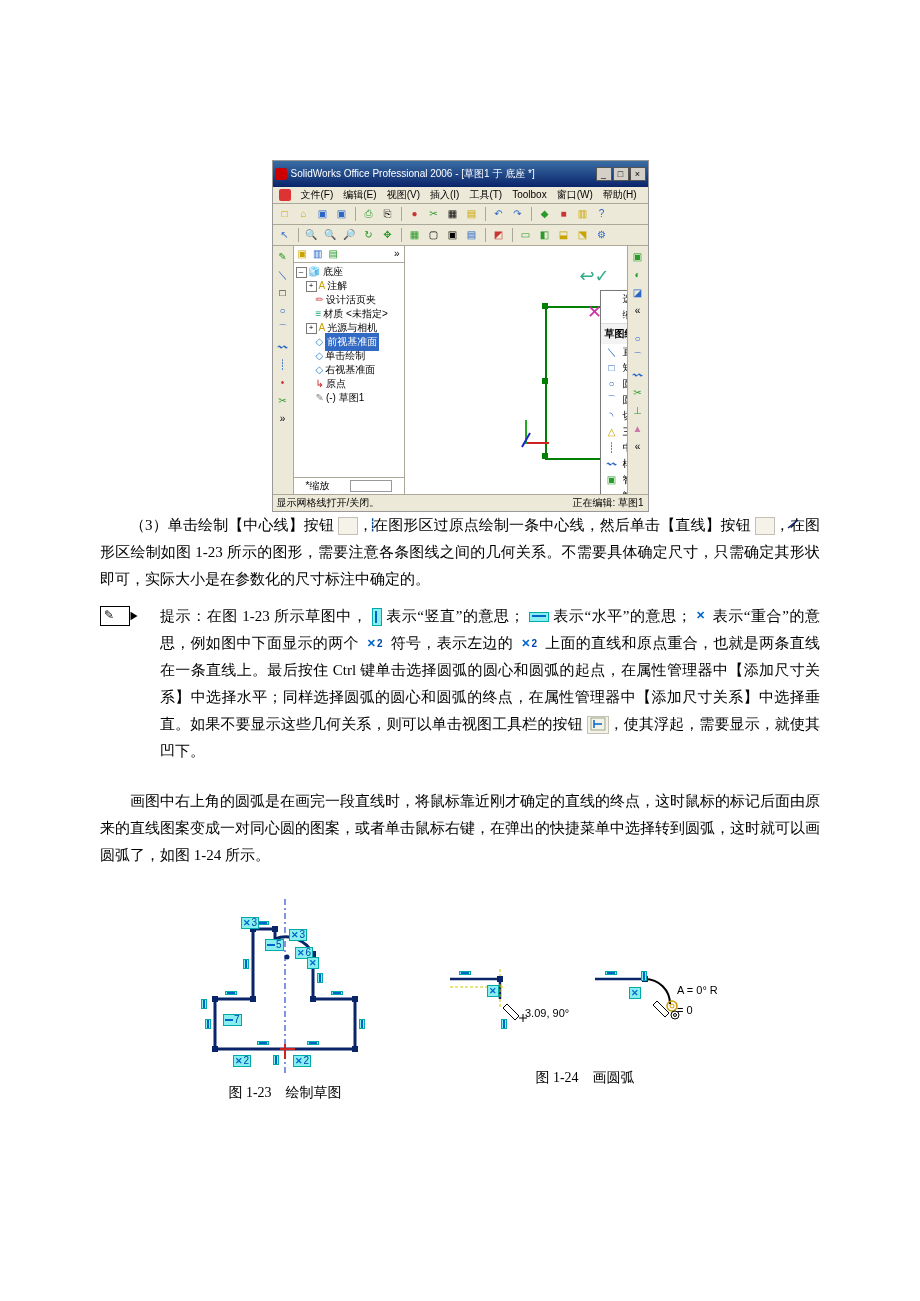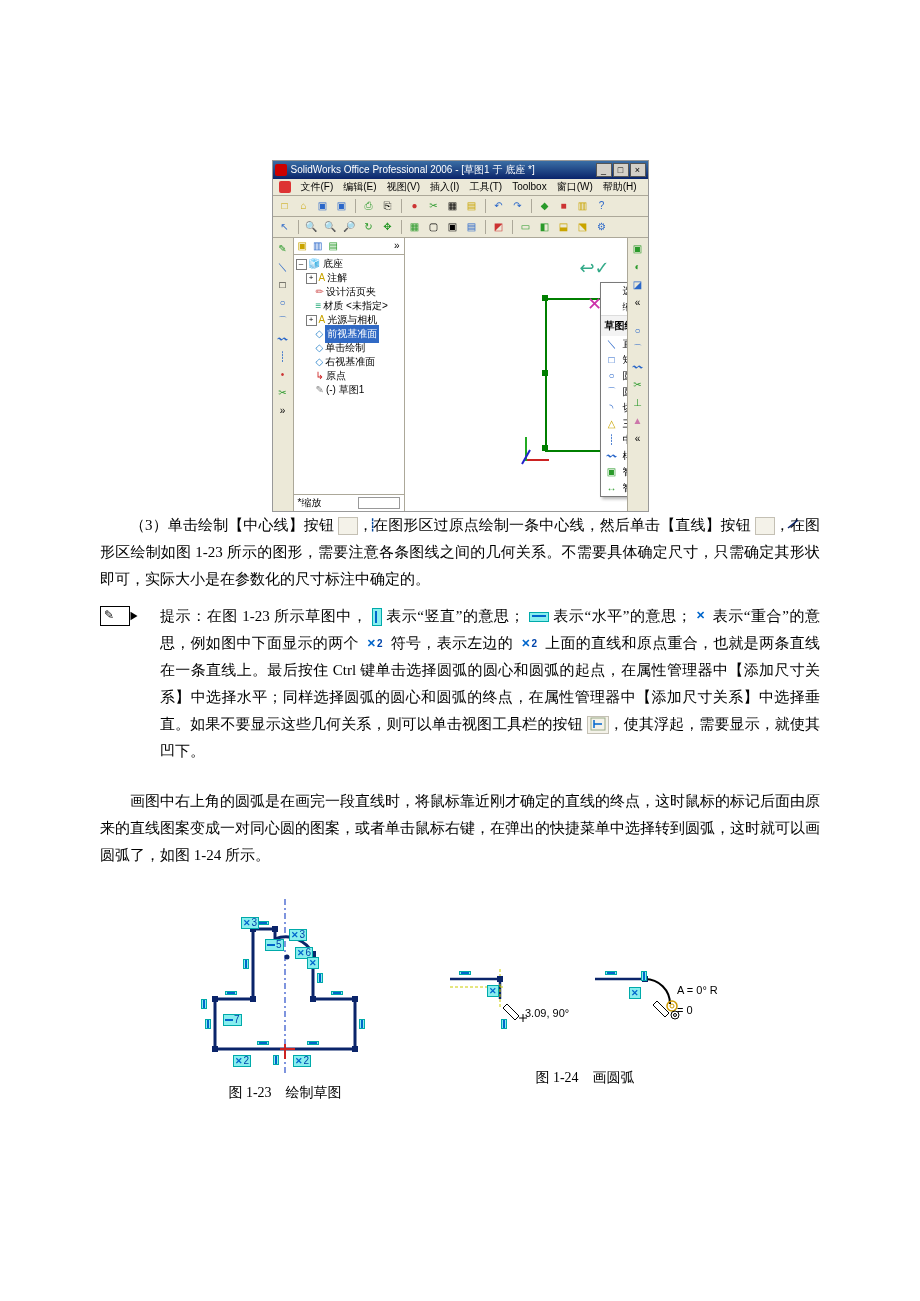--- a/index.html
+++ b/index.html
@@ -22,21 +22,21 @@
     margin: 40px auto 0 auto;
     border: 1px solid #999;
     background: #ece9d8;
     font-family: "Microsoft YaHei", Tahoma, sans-serif;
     font-size: 10px;
     position: relative;
     display: flex;
     flex-direction: column;
   }
   .sshot .titlebar {
-    height: 18px;
+    height: 26px;
     background: linear-gradient(#3a6ea5, #0a246a);
     color: #fff;
     display: flex;
     align-items: center;
     padding: 0 2px;
     gap: 4px;
   }
   .sshot .titlebar .ico {
     width: 12px; height: 12px;
     background: #c00;
@@ -113,21 +113,21 @@
   .sshot .ctxmenu .sec{ padding:1px 4px; font-weight:bold; color:#000; background:#f3f3f3; border-top:1px solid #ddd;}
   .sshot .ctxmenu .it{
     height:16px; display:flex; align-items:center; gap:4px; padding:0 4px;
   }
   .sshot .ctxmenu .it .ic{ width:14px;display:inline-flex;justify-content:center; }
   .sshot .statusbar{
     height:16px; background:#ece9d8; border-top:1px solid #aca899;
     display:flex; align-items:center; font-size:10px; padding:0 4px;
   }
   .sshot .statusbar .right{ margin-left:auto; }
-  .sshot .feature .bottom{ border-top:1px solid #aca899; height:16px; display:flex;align-items:center;gap:4px;padding:0 4px;}
+  .sshot .feature .bottom{ border-top:1px solid #aca899; height:16px; display:flex;align-items:center;gap:4px;padding:0 12px;}
   .caption{
     text-align:center; font-size:14px; margin:6px 0 10px 0;
   }
   .para{
     text-align:justify;
     text-indent:2em;
     margin:0 0 2px 0;
   }
   .ibtn{
     display:inline-block; width:18px; height:16px;
@@ -414,20 +414,24 @@
         <span style="margin-top:10px" class="c-blue">○</span>
         <span class="c-blue">⌒</span>
         <span class="c-blue">〰</span>
         <span class="c-green">✂</span>
         <span class="c-green">⊥</span>
         <span style="color:#c7a">▲</span>
         <span>«</span>
       </div>
     </div>
 
+    <div class="statusbar">
+      <span>显示网格线打开/关闭。</span>
+      <span class="right">正在编辑: 草图1</span>
+    </div>
   </div>
 
 
   <p class="para">
     <span>（3）单击绘制【中心线】按钮</span>
     <span class="ibtn center">┊</span><span>，在图形区过原点绘制一条中心线，然后单击【直线】按钮</span>
     <span class="ibtn line"><svg viewBox="0 0 14 12">
           <line x1="2" y1="10" x2="12" y2="2" stroke="#0a246a" stroke-width="1.6"></line>
         </svg></span><span>，在图形区绘制如图 1-23 所示的图形，需要注意各条图线之间的几何关系。不需要具体确定尺寸，只需确定其形状即可，实际大小是在参数化的尺寸标注中确定的。</span>
   </p>

